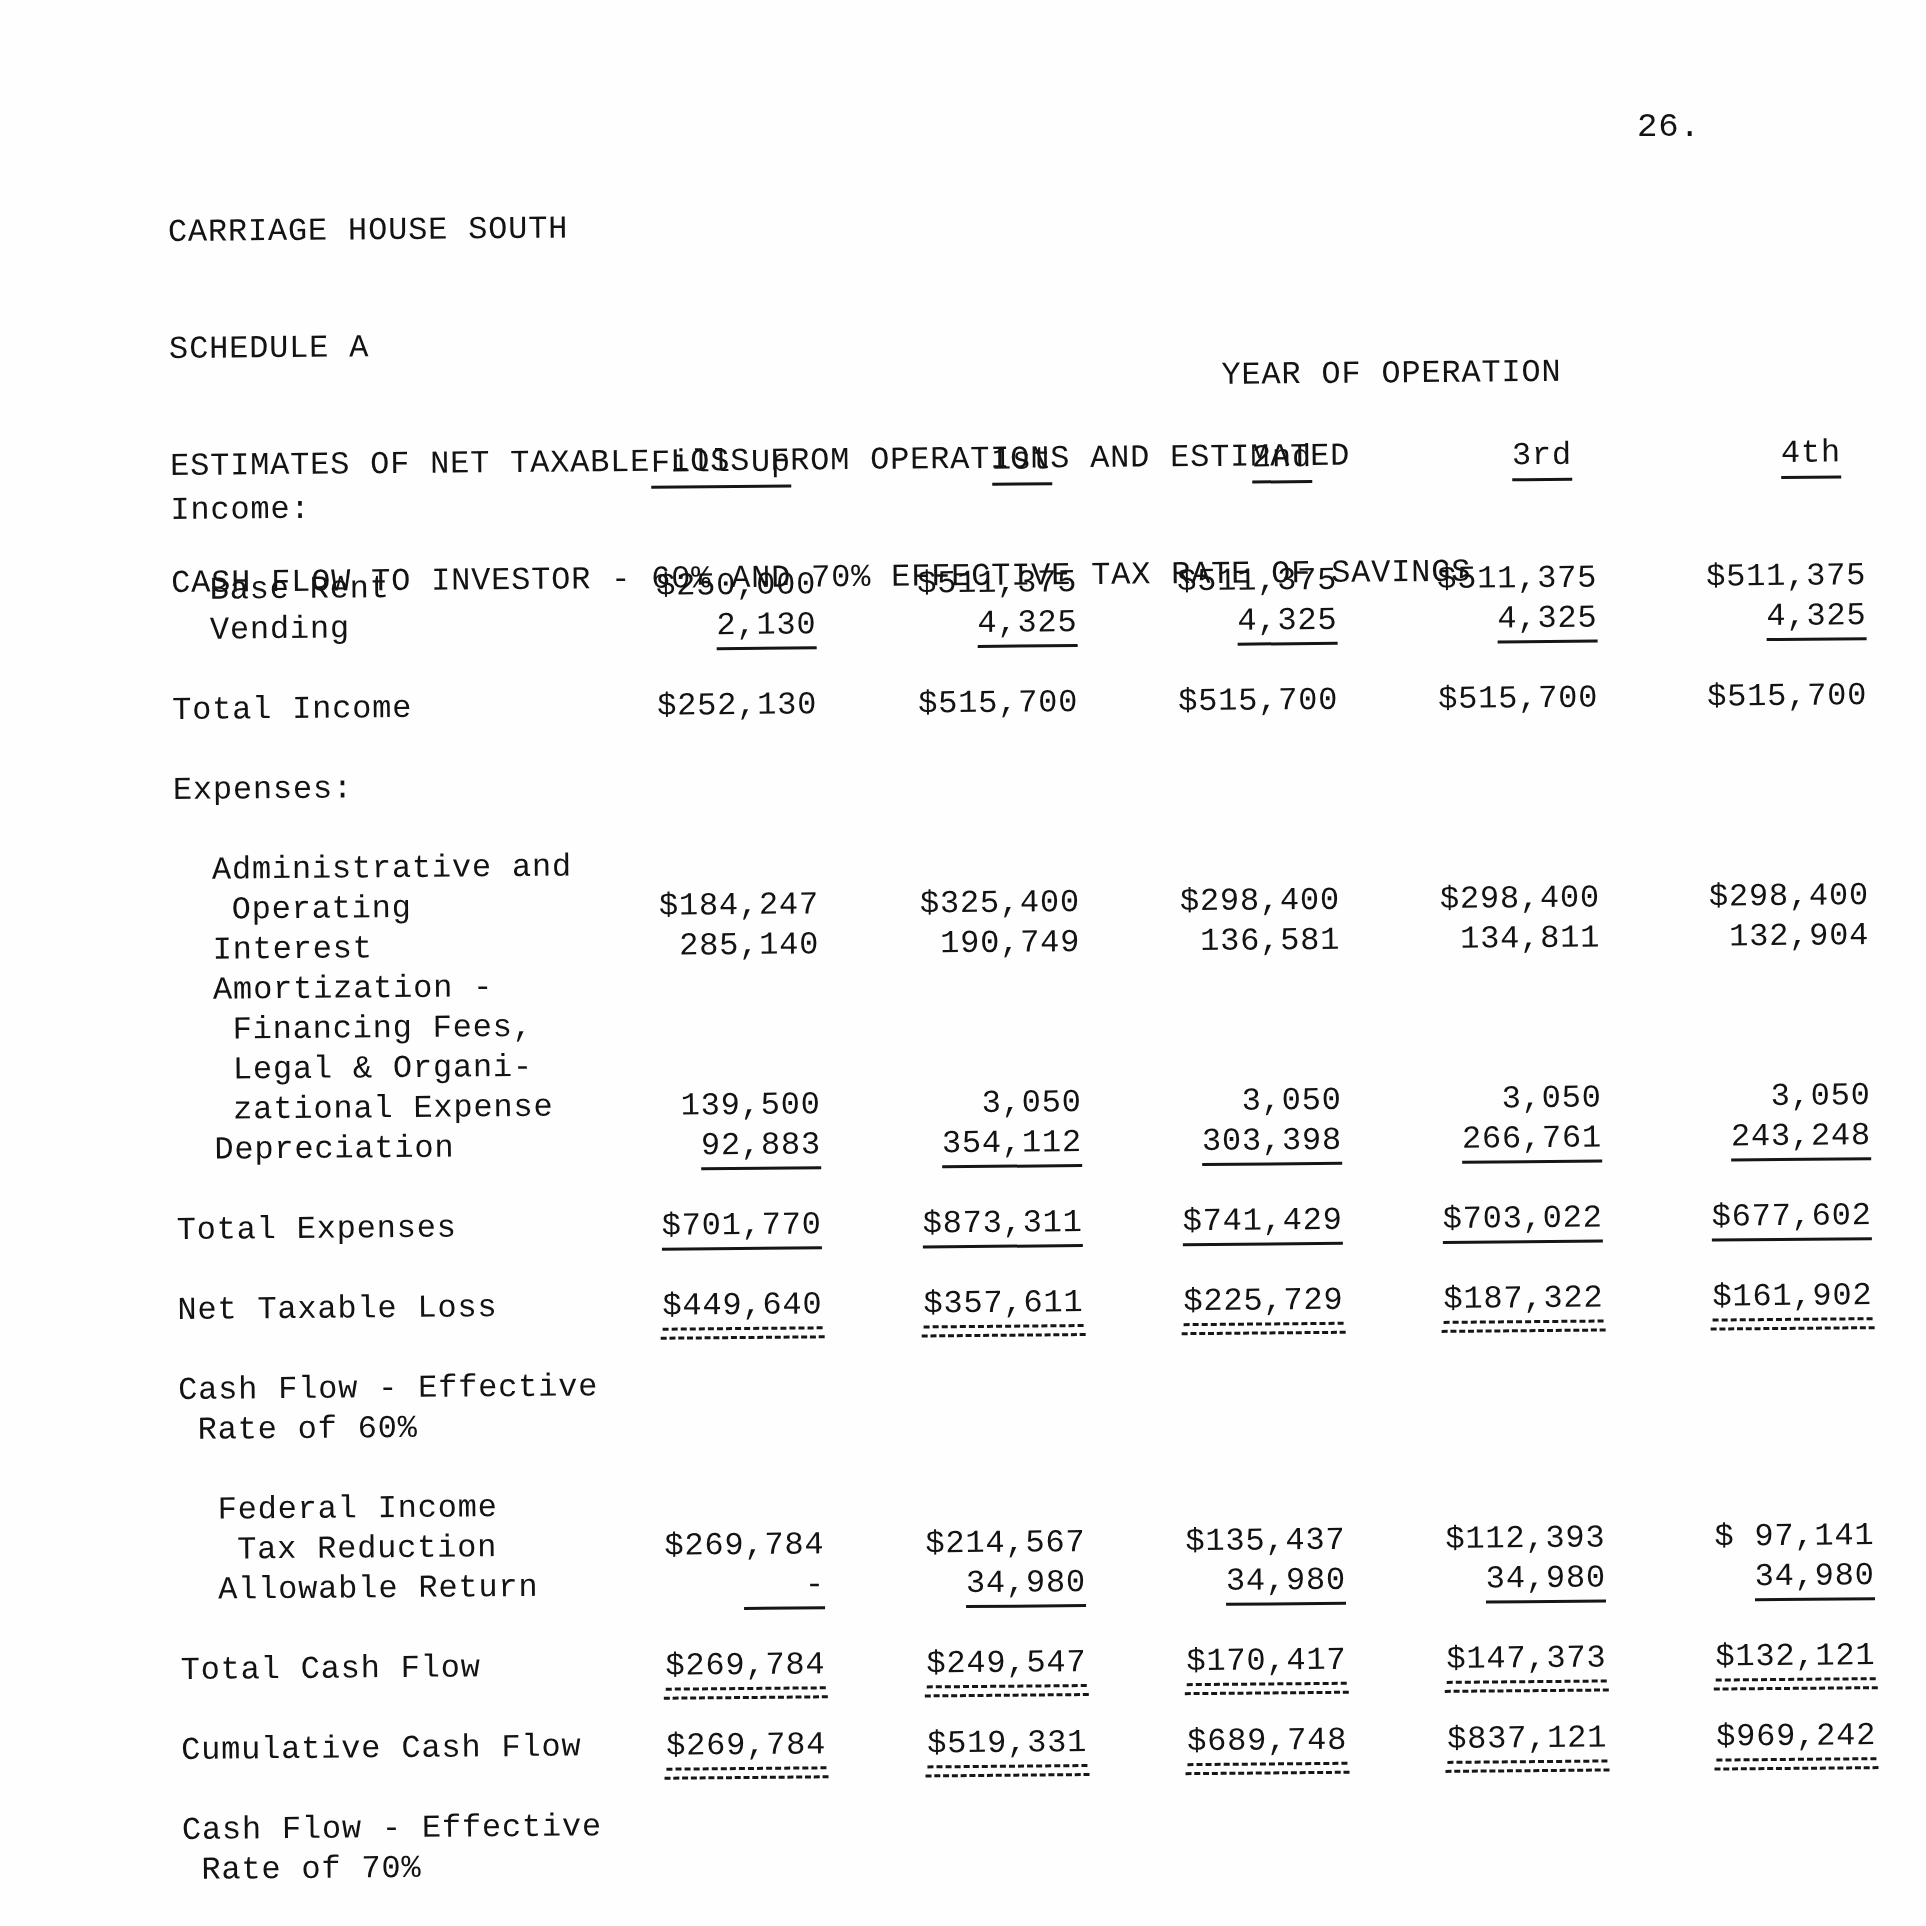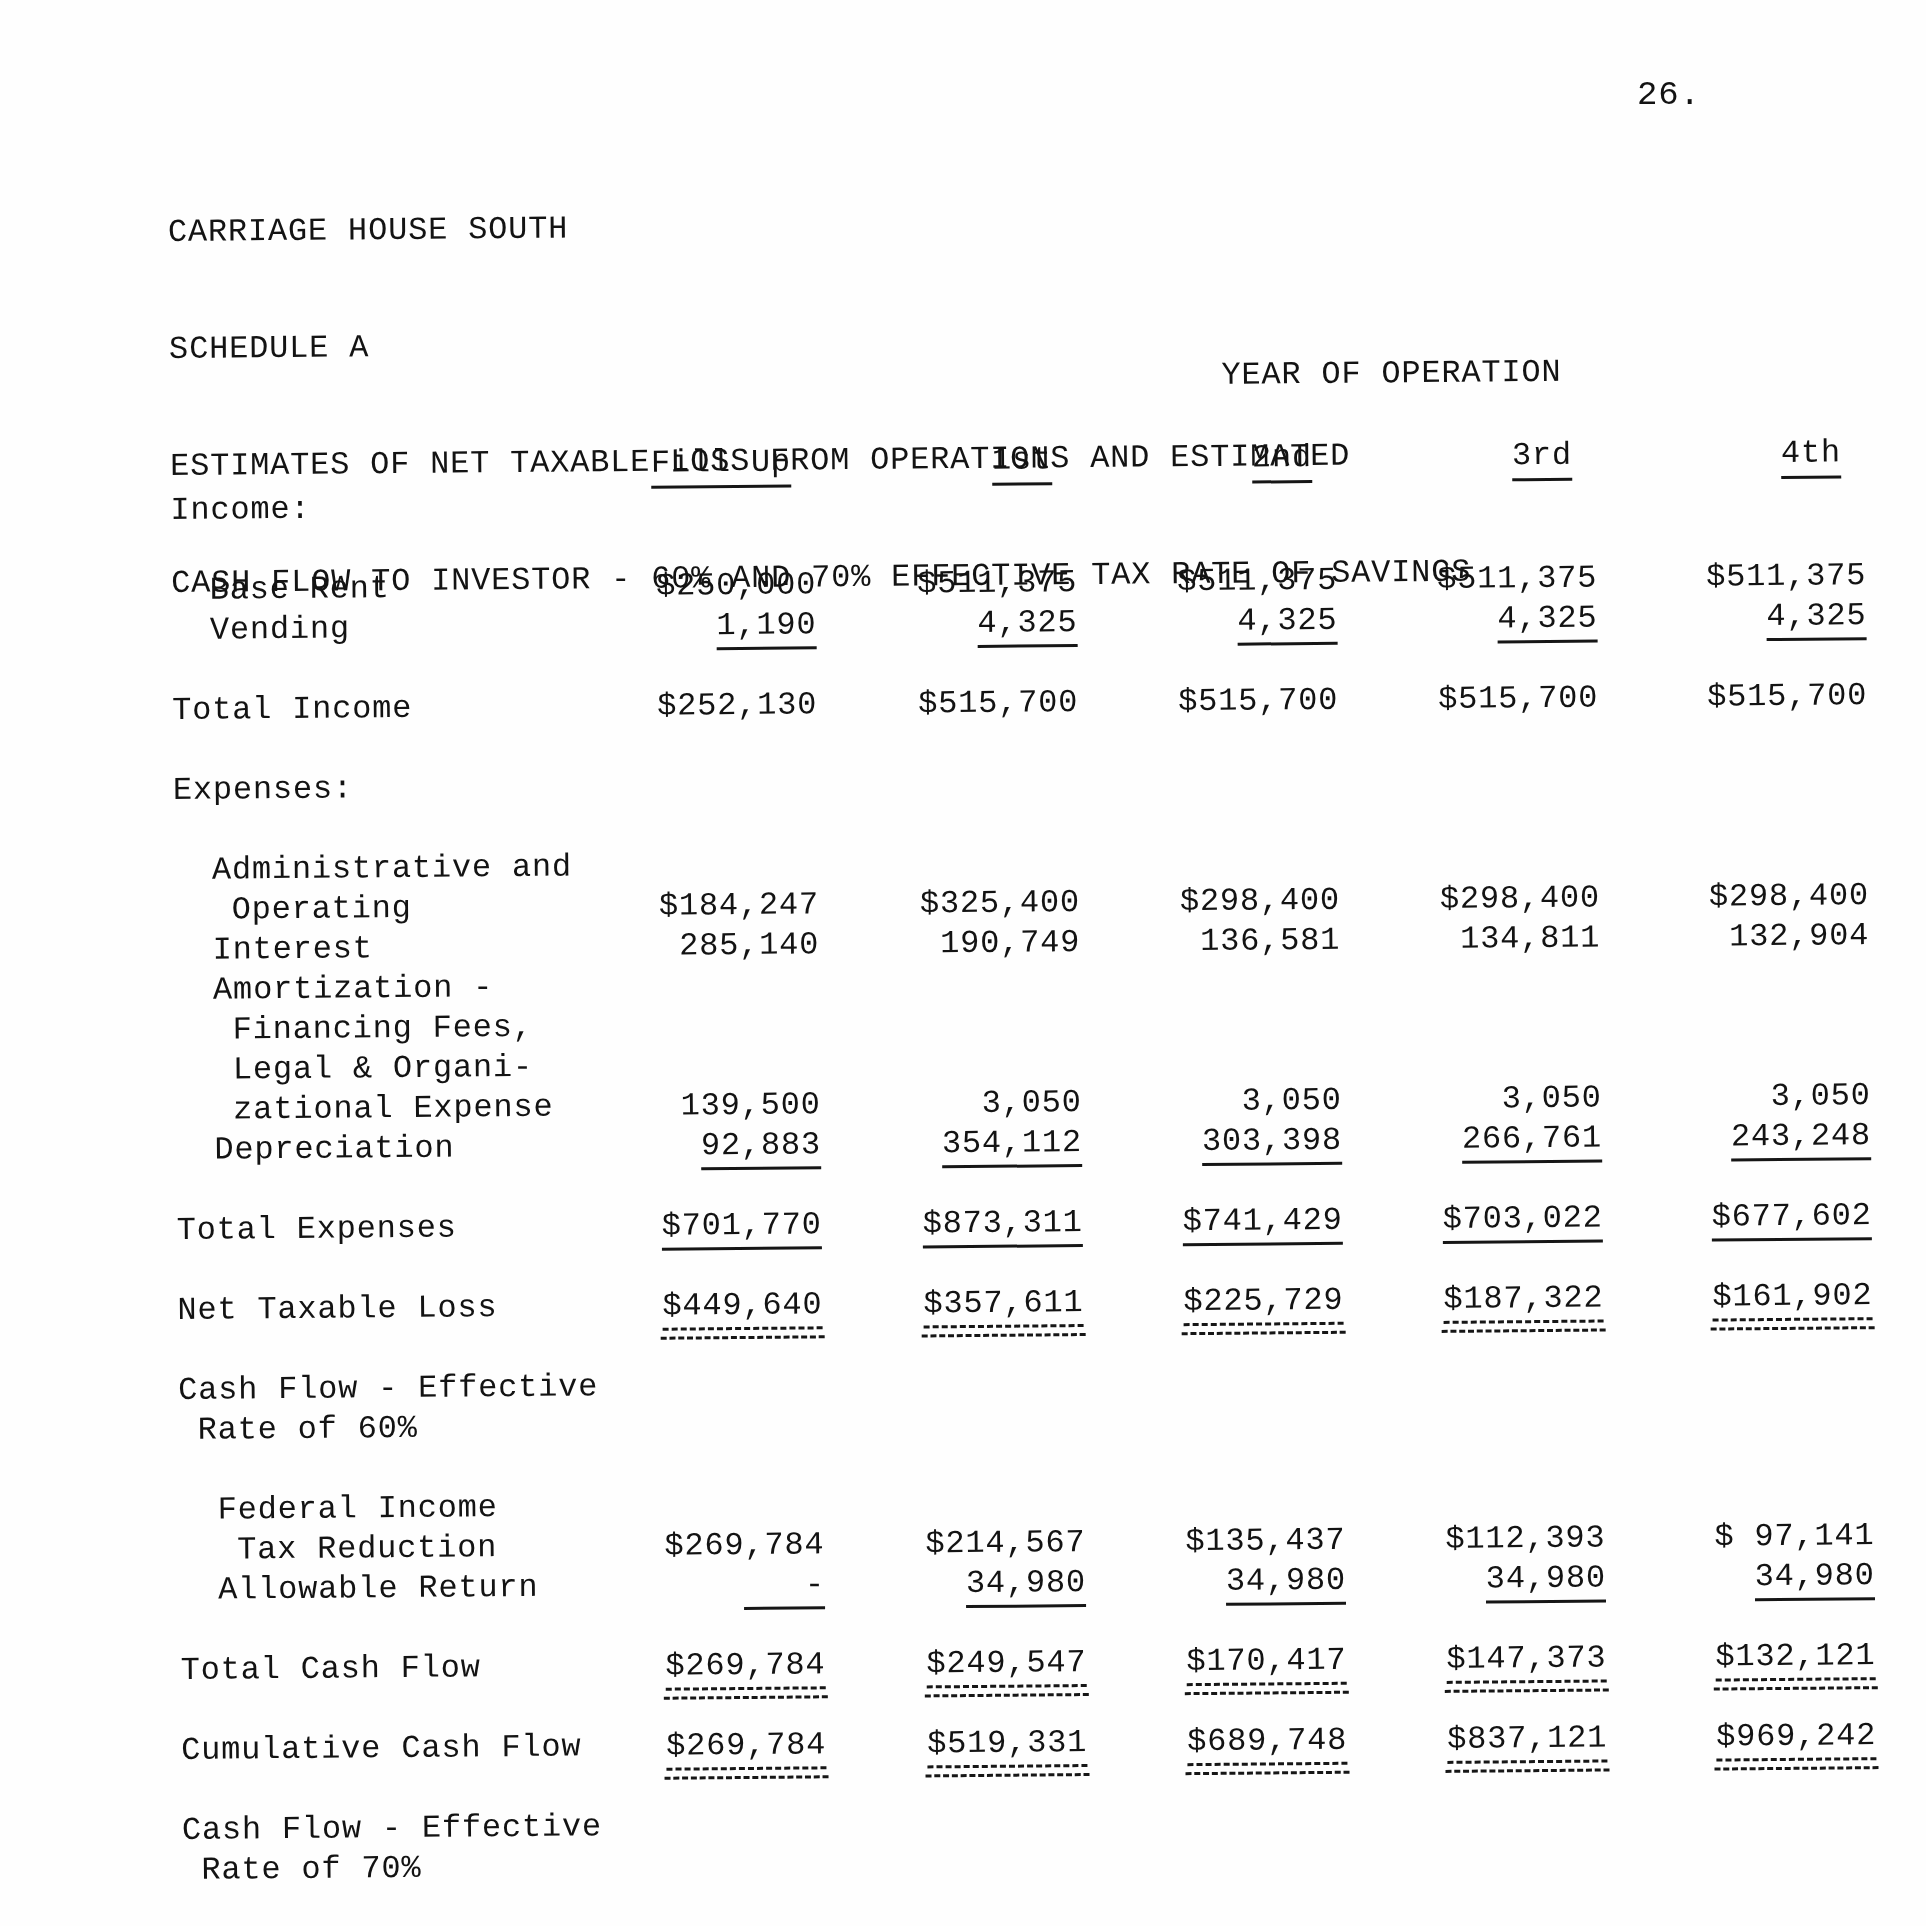--- a/index.html
+++ b/index.html
@@ -16,21 +16,21 @@
     height: 2504px;
     background: #fefefe;
     font-family: "Liberation Mono", "DejaVu Sans Mono", monospace;
     color: #131313;
     font-size: 32px;
     letter-spacing: 0.8px;
   }
   .page-number {
     position: absolute;
     left: 1637px;
-    top: 76px;
+    top: 108px;
     font-size: 34px;
     text-align: center;
   }
   
   .content {
     position: absolute;
     left: 166px;
     top: 0;
     width: 1772px;
     height: 2504px;
@@ -139,21 +139,21 @@
       <span class="hcell c0"><span class="hu">Fill Up</span></span>
       <span class="hcell c1"><span class="hu">1st</span></span>
       <span class="hcell c2"><span class="hu">2nd</span></span>
       <span class="hcell c3"><span class="hu">3rd</span></span>
       <span class="hcell c4"><span class="hu">4th</span></span>
     </div>
 
     <div class="rows">
         <div class="row ind-0"><span class="lab">Income:</span></div>
         <div class="row ind-2 gap"><span class="lab">Base Rent</span><span class="cell c0"><span class="vi">$250,000</span></span><span class="cell c1"><span class="vi">$511,375</span></span><span class="cell c2"><span class="vi">$511,375</span></span><span class="cell c3"><span class="vi">$511,375</span></span><span class="cell c4"><span class="vi">$511,375</span></span></div>
-        <div class="row ind-2 u-single"><span class="lab">Vending</span><span class="cell c0"><span class="vi">1,190</span></span><span class="cell c1"><span class="vi">4,325</span></span><span class="cell c2"><span class="vi">4,325</span></span><span class="cell c3"><span class="vi">4,325</span></span><span class="cell c4"><span class="vi">4,325</span></span></div>
+        <div class="row ind-2 u-single"><span class="lab">Vending</span><span class="cell c0"><span class="vi">2,130</span></span><span class="cell c1"><span class="vi">4,325</span></span><span class="cell c2"><span class="vi">4,325</span></span><span class="cell c3"><span class="vi">4,325</span></span><span class="cell c4"><span class="vi">4,325</span></span></div>
         <div class="row ind-0 gap"><span class="lab">Total Income</span><span class="cell c0"><span class="vi">$252,130</span></span><span class="cell c1"><span class="vi">$515,700</span></span><span class="cell c2"><span class="vi">$515,700</span></span><span class="cell c3"><span class="vi">$515,700</span></span><span class="cell c4"><span class="vi">$515,700</span></span></div>
         <div class="row ind-0 gap"><span class="lab">Expenses:</span></div>
         <div class="row ind-2 gap"><span class="lab">Administrative and</span></div>
         <div class="row ind-3"><span class="lab">Operating</span><span class="cell c0"><span class="vi">$184,247</span></span><span class="cell c1"><span class="vi">$325,400</span></span><span class="cell c2"><span class="vi">$298,400</span></span><span class="cell c3"><span class="vi">$298,400</span></span><span class="cell c4"><span class="vi">$298,400</span></span></div>
         <div class="row ind-2"><span class="lab">Interest</span><span class="cell c0"><span class="vi">285,140</span></span><span class="cell c1"><span class="vi">190,749</span></span><span class="cell c2"><span class="vi">136,581</span></span><span class="cell c3"><span class="vi">134,811</span></span><span class="cell c4"><span class="vi">132,904</span></span></div>
         <div class="row ind-2"><span class="lab">Amortization -</span></div>
         <div class="row ind-3"><span class="lab">Financing Fees,</span></div>
         <div class="row ind-3"><span class="lab">Legal &amp; Organi-</span></div>
         <div class="row ind-3"><span class="lab">zational Expense</span><span class="cell c0"><span class="vi">139,500</span></span><span class="cell c1"><span class="vi">3,050</span></span><span class="cell c2"><span class="vi">3,050</span></span><span class="cell c3"><span class="vi">3,050</span></span><span class="cell c4"><span class="vi">3,050</span></span></div>
         <div class="row ind-2 u-single"><span class="lab">Depreciation</span><span class="cell c0"><span class="vi">92,883</span></span><span class="cell c1"><span class="vi">354,112</span></span><span class="cell c2"><span class="vi">303,398</span></span><span class="cell c3"><span class="vi">266,761</span></span><span class="cell c4"><span class="vi">243,248</span></span></div>

